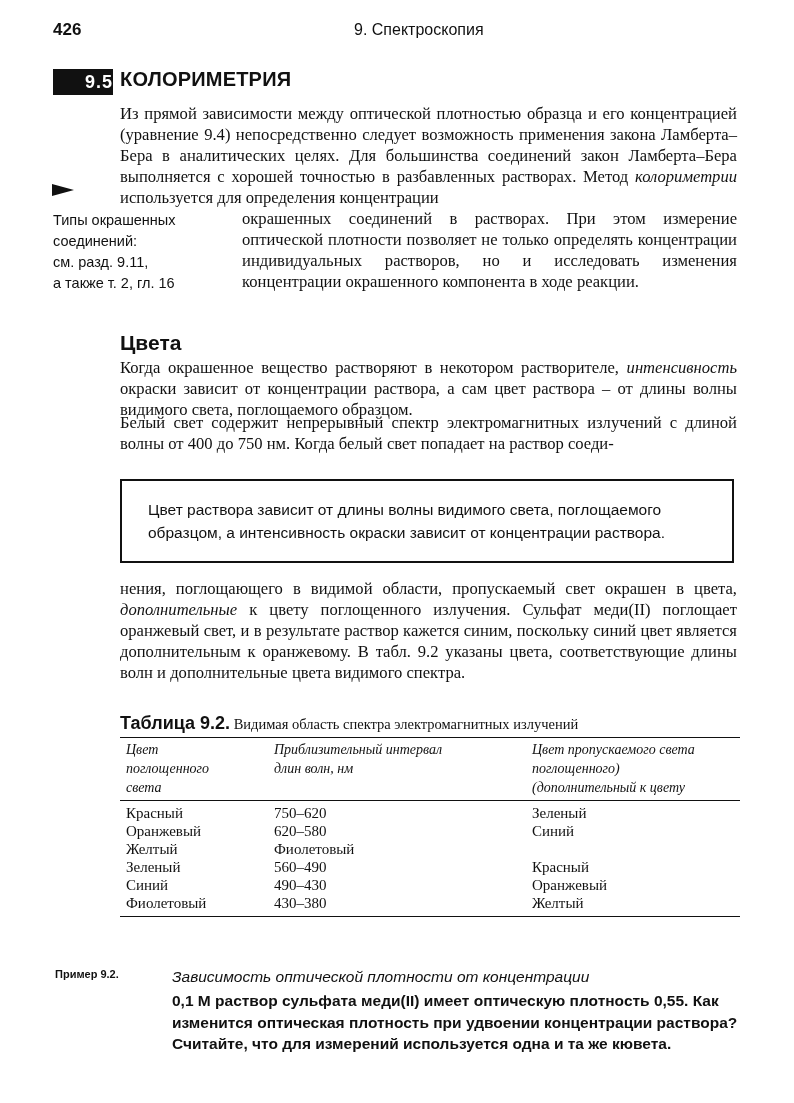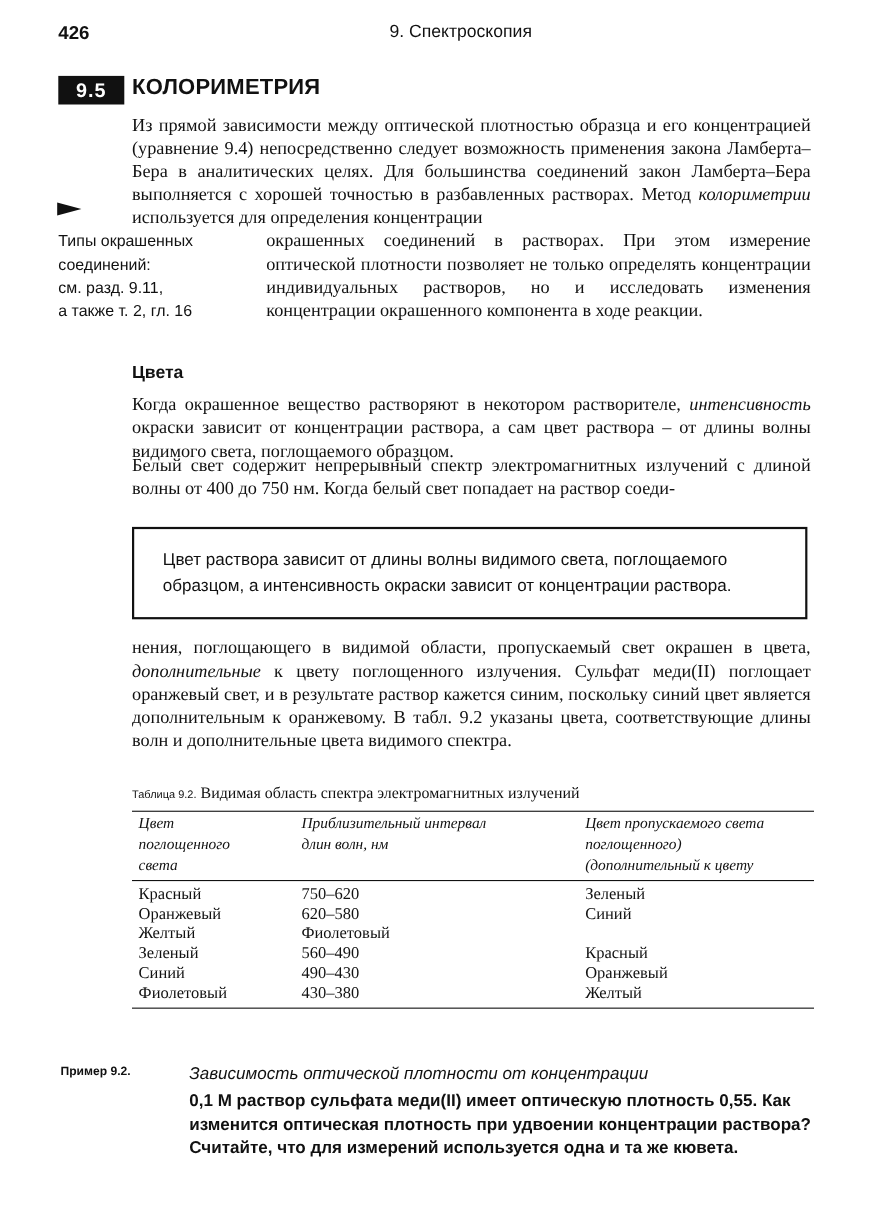--- a/index.html
+++ b/index.html
@@ -5,45 +5,45 @@
   html, body { margin: 0; padding: 0; background: #ffffff; }
   body { width: 794px; height: 1103px; position: relative; overflow: hidden; color: #111; }
   .sans { font-family: "Liberation Sans", "DejaVu Sans", sans-serif; }
   .serif { font-family: "Liberation Serif", "DejaVu Serif", serif; }
   .abs { position: absolute; }
 
   #page-number { left: 53px; top: 20px; font-size: 17px; font-weight: bold; }
   #running-head { left: 354px; top: 21px; font-size: 16px; }
 
   #section-badge { left: 53px; top: 69px; width: 60px; height: 26px; background: #111; color: #fff;
-    font-size: 18px; font-weight: bold; text-align: center; line-height: 26px; letter-spacing: 1px; }
+    font-size: 18px; font-weight: bold; text-align: right; line-height: 26px; letter-spacing: 1px; }
   #section-title { left: 120px; top: 68px; font-size: 20px; font-weight: bold; letter-spacing: 0.2px; }
 
   .para { font-size: 16.6px; line-height: 21px; text-align: justify; text-align-last: left; }
   .para i { font-style: italic; }
 
   #intro-1 { left: 120px; top: 103px; width: 617px; }
   #intro-2 { left: 242px; top: 208px; width: 495px; }
 
   #arrow-icon { left: 52px; top: 184px; width: 0; height: 0;
     border-top: 6px solid transparent; border-bottom: 6px solid transparent; border-left: 22px solid #111; }
 
   #margin-note { left: 53px; top: 210px; font-size: 14.5px; line-height: 21px; }
 
-  #subhead-colors { left: 120px; top: 331px; font-size: 16px; font-weight: bold; }
+  #subhead-colors { left: 120px; top: 331px; font-size: 21px; font-weight: bold; }
   #colors-p1 { left: 120px; top: 357px; width: 617px; }
   #colors-p2 { left: 120px; top: 412px; width: 617px; }
 
   #key-box { left: 120px; top: 479px; width: 614px; height: 84px; border: 2px solid #111; box-sizing: border-box; }
   #key-box-text { position: absolute; left: 26px; top: 17px; width: 570px; font-size: 15.5px; line-height: 23px; }
 
   #colors-p3 { left: 120px; top: 578px; width: 617px; }
 
   #table-caption { left: 120px; top: 713px; font-size: 14.5px; }
-  #table-caption b { font-family: "Liberation Sans", sans-serif; font-weight: normal; font-size: 10px; }
+  #table-caption b { font-family: "Liberation Sans", sans-serif; font-weight: bold; font-size: 18px; }
   #table { left: 120px; top: 737px; width: 620px; }
   .rule { height: 0; border-top: 1.5px solid #111; }
   .thead { display: flex; font-style: italic; font-size: 14px; line-height: 19px; padding: 2px 0 3px 0; }
   .tbody { padding: 3px 0 4px 0; }
   .trow { display: flex; font-size: 15px; line-height: 18px; }
   .c1 { width: 148px; padding-left: 6px; }
   .c2 { width: 258px; }
   .c3 { flex: 1; }
 
   #example-label { left: 55px; top: 968px; font-size: 11px; font-weight: bold; }

